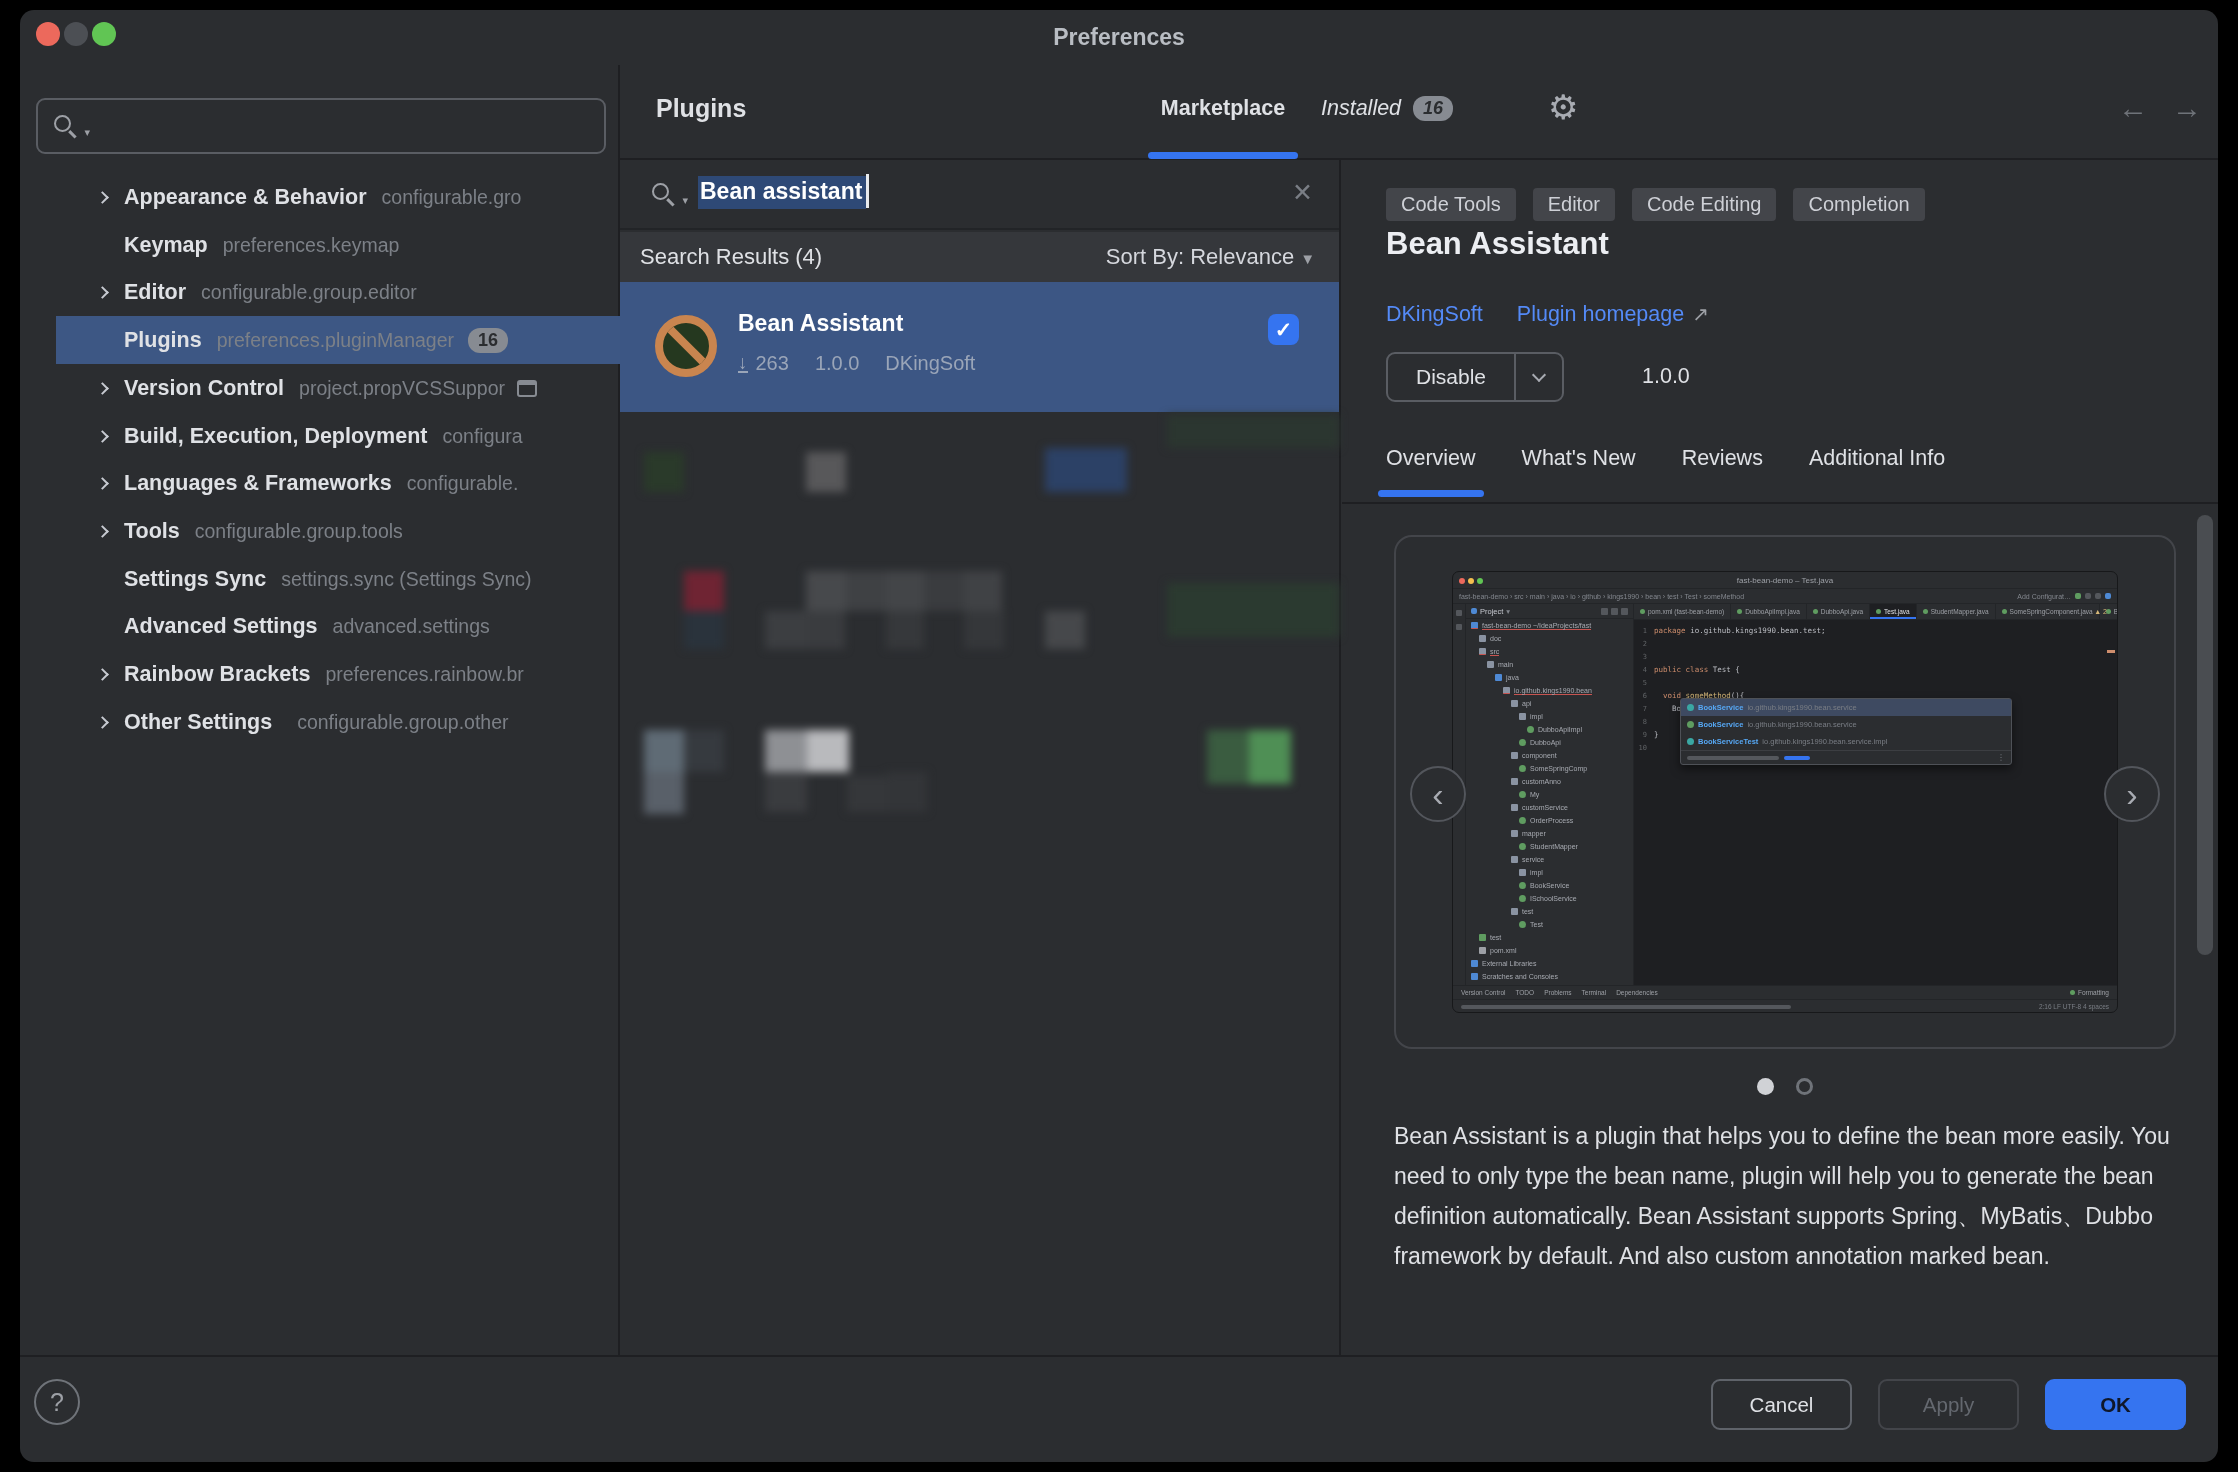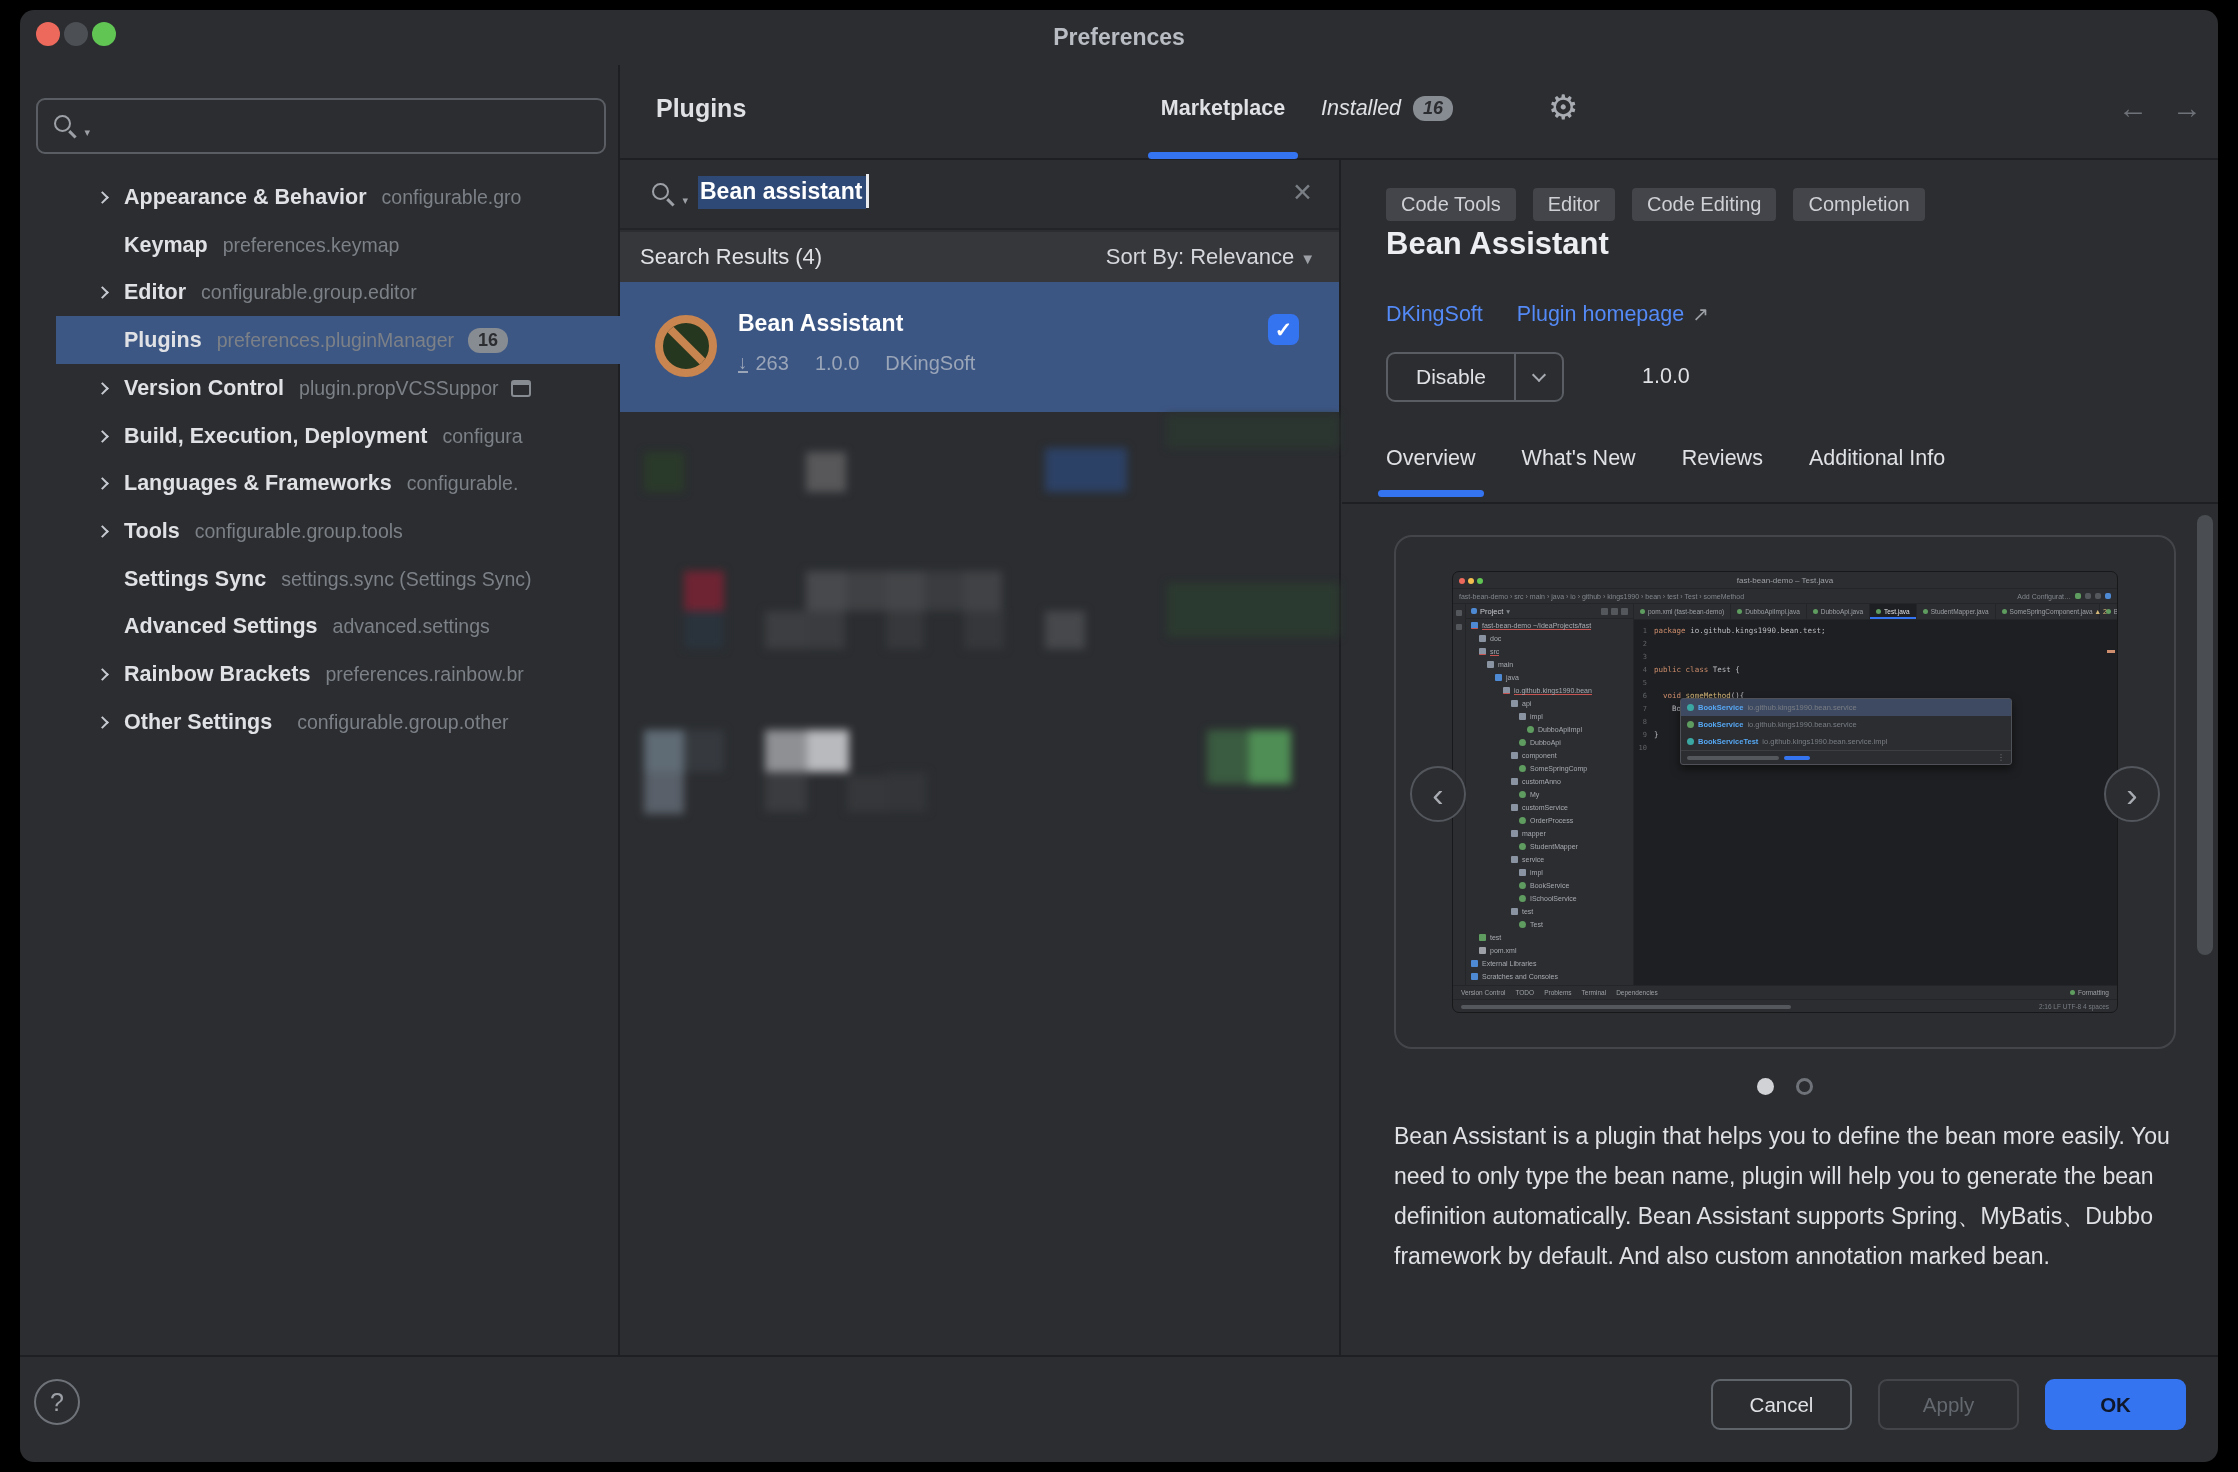--- a/index.html
+++ b/index.html
@@ -184,21 +184,21 @@
           <span class="smeta">configurable.group.editor</span>
         </div>
         <div class="srow sel" style="top: 251px;">
           <span class="slabel">Plugins</span>
           <span class="smeta">preferences.pluginManager</span>
           <span class="sbadge">16</span>
         </div>
         <div class="srow" style="top: 299px;">
           <span class="chev"></span>
           <span class="slabel">Version Control</span>
-          <span class="smeta">plugin.propVCSSuppor</span>
+          <span class="smeta">project.propVCSSuppor</span>
           <span class="winicon"></span>
         </div>
         <div class="srow" style="top: 347px;">
           <span class="chev"></span>
           <span class="slabel">Build, Execution, Deployment</span>
           <span class="smeta">configura</span>
         </div>
         <div class="srow" style="top: 394px;">
           <span class="chev"></span>
           <span class="slabel">Languages &amp; Frameworks</span>

